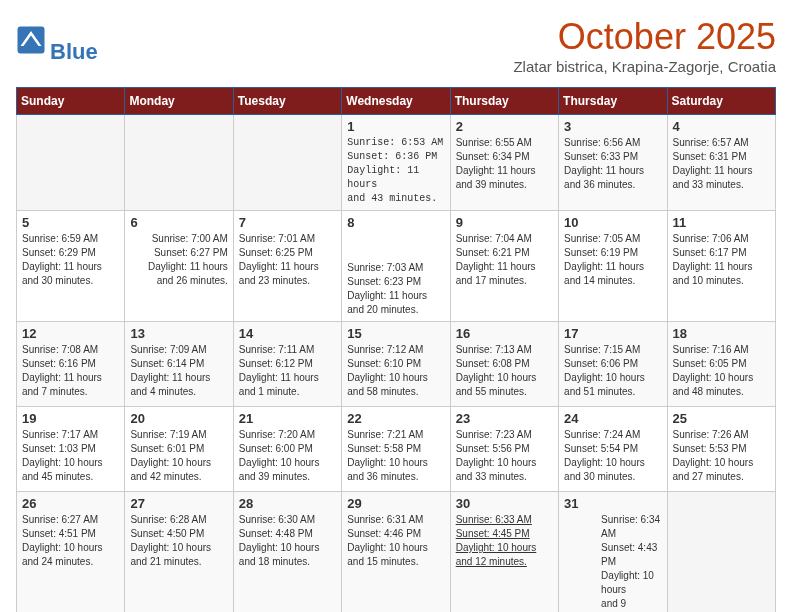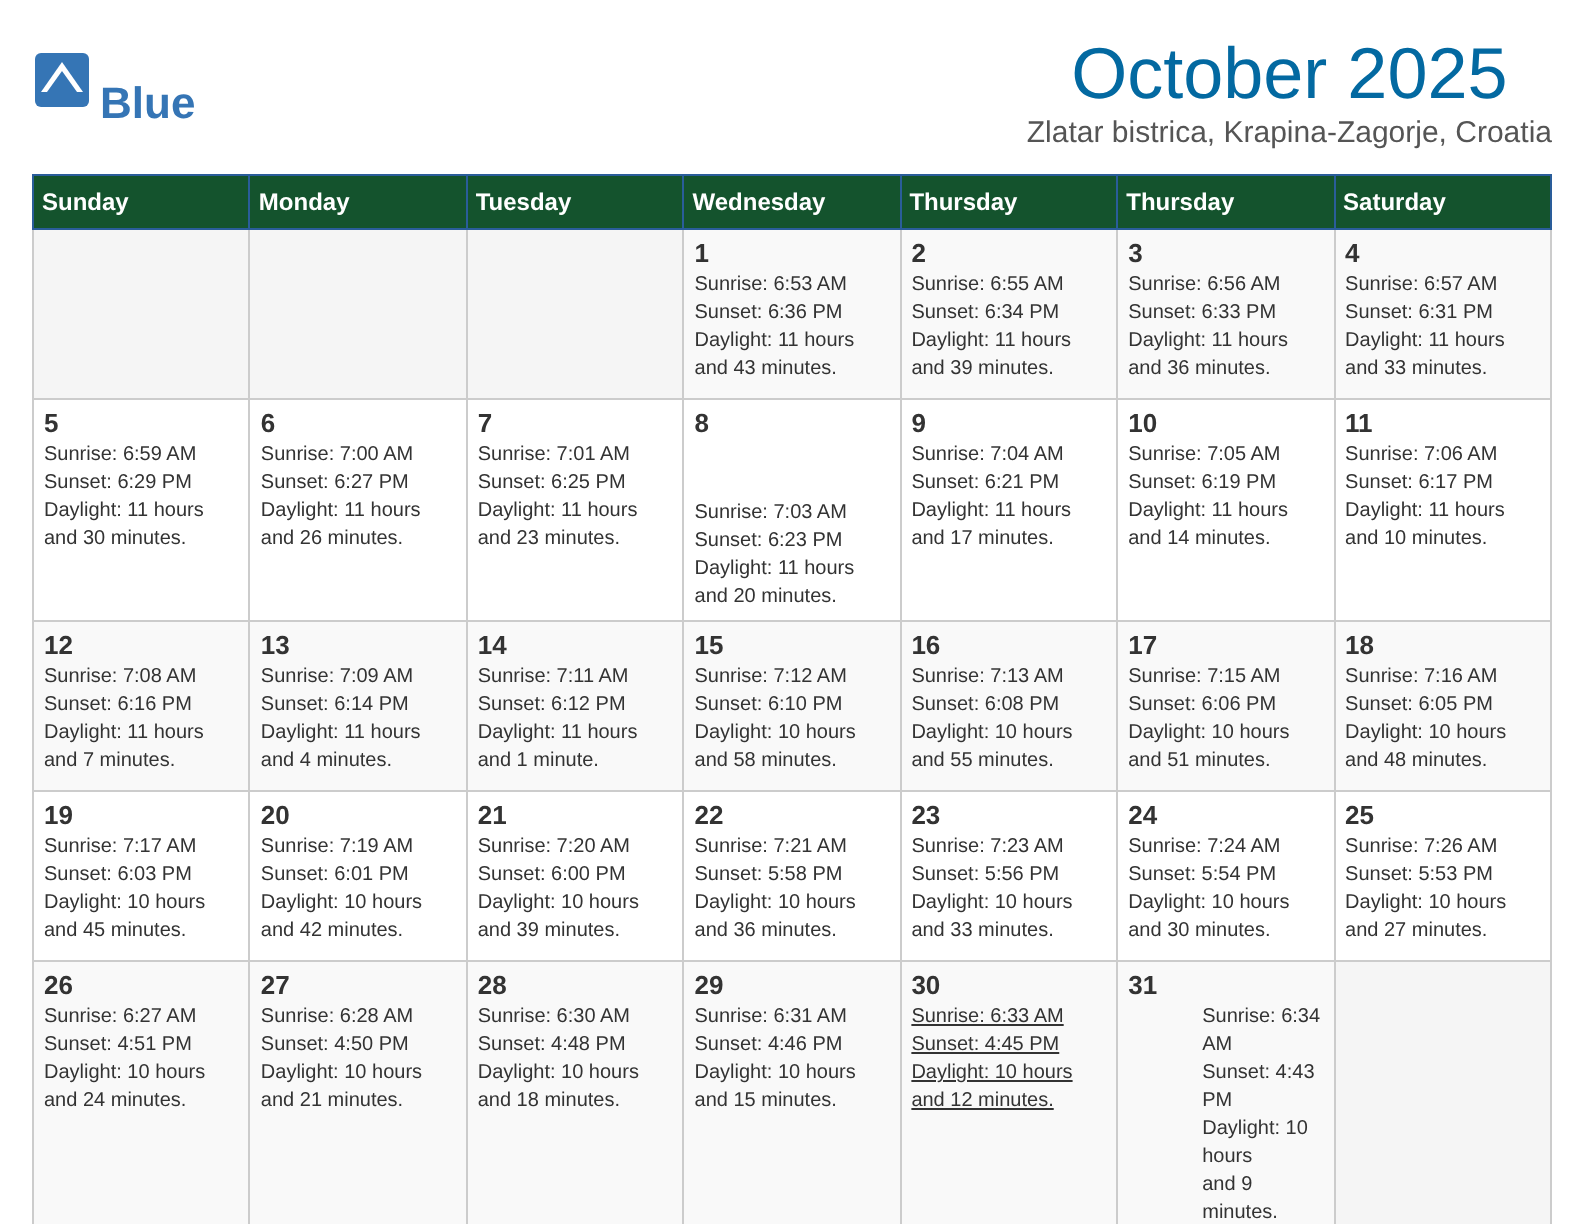--- a/index.html
+++ b/index.html
@@ -33,35 +33,34 @@
       width: 30px;
       height: 30px;
       margin-right: 4px;
     }
     .title-block {
       text-align: right;
     }
     .month-title {
       font-size: 36px;
       font-weight: normal;
-      color: #0369a1;
-      text-align: center;
+      color: #c2410c;
     }
     .subtitle {
       font-size: 15px;
       color: #555;
       text-align: right;
     }
     table {
       width: 100%;
       border-collapse: collapse;
       table-layout: fixed;
     }
     thead tr th {
-      background-color: #14532d;
+      background-color: #7f1d1d;
       color: #fff;
       font-size: 12px;
       font-weight: bold;
       padding: 6px 4px;
       text-align: left;
       border: 1px solid #2a5d9a;
     }
     tbody tr td {
       border: 1px solid #ccc;
       vertical-align: top;
@@ -123,21 +122,21 @@
         <th>Saturday</th>
       </tr>
   </thead>
   <tbody id="calendar-body">
   <tr>
         <td class="empty-cell"></td>
         <td class="empty-cell"></td>
         <td class="empty-cell"></td>
         <td>
           <span class="day-number">1</span>
-          <div class="day-info" style="white-space: pre-line;">Sunrise: 6:53 AM
+          <div class="day-info" style="white-space: pre-line; font-family: Liberation Mono, monospace;">Sunrise: 6:53 AM
 Sunset: 6:36 PM
 Daylight: 11 hours
 and 43 minutes.</div>
         </td>
         <td>
           <span class="day-number">2</span>
           <div class="day-info" style="white-space: pre-line;">Sunrise: 6:55 AM
 Sunset: 6:34 PM
 Daylight: 11 hours
 and 39 minutes.</div>
@@ -160,21 +159,21 @@
       <tr>
         <td>
           <span class="day-number">5</span>
           <div class="day-info" style="white-space: pre-line;">Sunrise: 6:59 AM
 Sunset: 6:29 PM
 Daylight: 11 hours
 and 30 minutes.</div>
         </td>
         <td>
           <span class="day-number">6</span>
-          <div class="day-info" style="white-space: pre-line;">Sunrise: 7:00 AM
+          <div class="day-info" style="white-space: pre-line; text-align: right;">Sunrise: 7:00 AM
 Sunset: 6:27 PM
 Daylight: 11 hours
 and 26 minutes.</div>
         </td>
         <td>
           <span class="day-number">7</span>
           <div class="day-info" style="white-space: pre-line;">Sunrise: 7:01 AM
 Sunset: 6:25 PM
 Daylight: 11 hours
 and 23 minutes.</div>
@@ -256,21 +255,21 @@
           <div class="day-info" style="white-space: pre-line;">Sunrise: 7:16 AM
 Sunset: 6:05 PM
 Daylight: 10 hours
 and 48 minutes.</div>
         </td>
       </tr>
       <tr>
         <td>
           <span class="day-number">19</span>
           <div class="day-info" style="white-space: pre-line;">Sunrise: 7:17 AM
-Sunset: 6:03 PM
+Sunset: 1:03 PM
 Daylight: 10 hours
 and 45 minutes.</div>
         </td>
         <td>
           <span class="day-number">20</span>
           <div class="day-info" style="white-space: pre-line;">Sunrise: 7:19 AM
 Sunset: 6:01 PM
 Daylight: 10 hours
 and 42 minutes.</div>
         </td>

